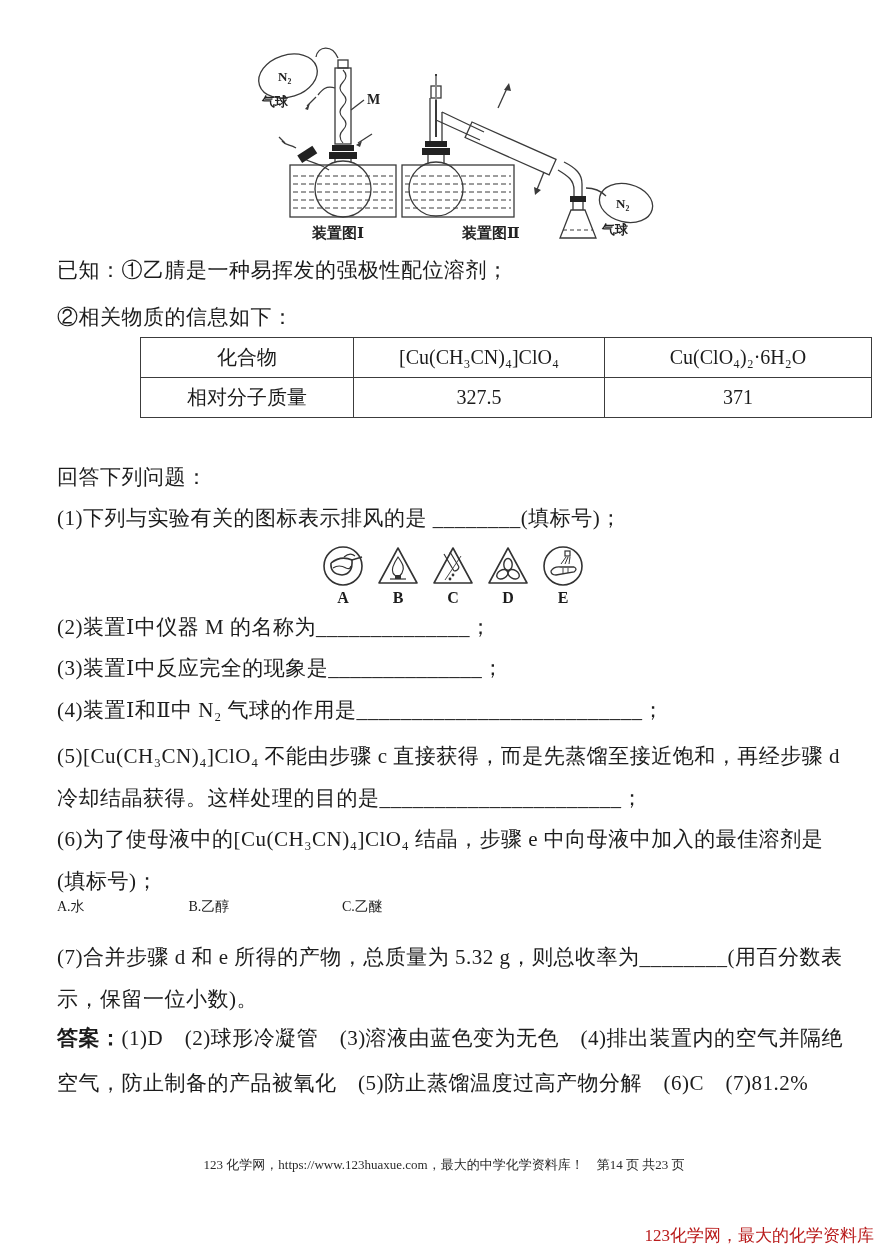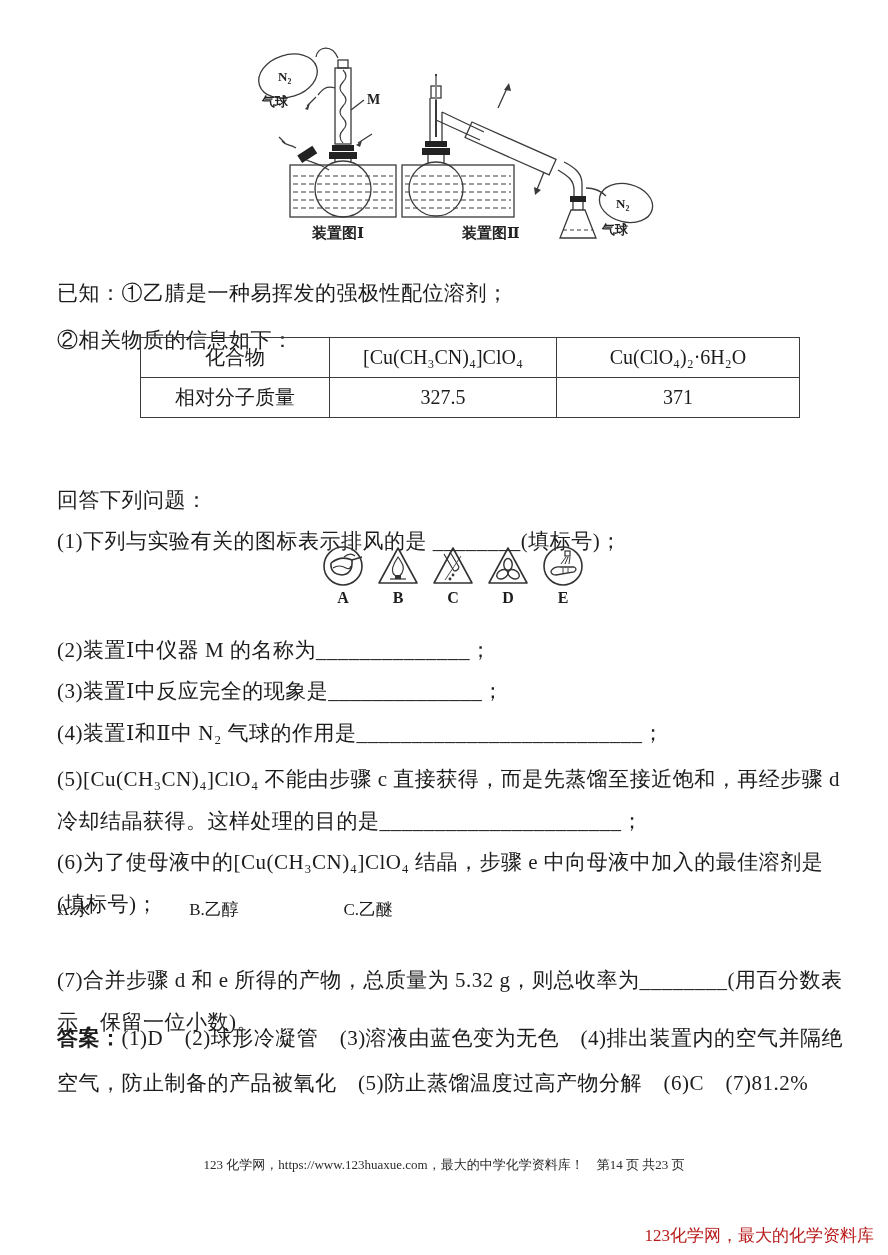--- a/index.html
+++ b/index.html
@@ -4,47 +4,47 @@
 <style>
   html,body{margin:0;padding:0;}
   body{
     width:888px;height:1255px;
     background:#ffffff;
     font-family:"Liberation Serif","DejaVu Serif",serif;
     color:#1c1c1c;
     position:relative;
     overflow:hidden;
   }
-  .abs{position:absolute;margin-top:23px;}
+  .abs{position:absolute;}
   .line{font-size:21px;letter-spacing:0.5px;white-space:nowrap;}
   .para{font-size:21px;letter-spacing:0.5px;line-height:42px;}
   
   .app-svg{position:absolute;left:230px;top:40px;}
   .app-svg text{font-family:"Liberation Serif","DejaVu Serif",serif;fill:#222;}
   .cap{font-weight:bold;font-size:15px;}
   
   .chem-table{position:absolute;left:140px;top:337px;border-collapse:collapse;}
   .chem-table td{
     border:1px solid #3c3c3c;
     height:39px;
     text-align:center;
     vertical-align:middle;
     font-size:20px;
-    padding:0 10px;
+    padding:0 22px;
   }
   .chem-table td.c1{width:168px;}
   .chem-table td.c2{width:206px;}
   .chem-table td.c3{width:222px;}
   
   .icons-row{position:absolute;left:320px;top:544px;display:flex;gap:9px;}
   .icon-item{width:46px;display:flex;flex-direction:column;align-items:center;}
   .icon-item svg{display:block;}
   .icon-letter{font-weight:bold;font-size:16px;margin-top:1px;}
   
-  .options-row{position:absolute;left:57px;top:898px;font-size:17px;}
+  .options-row{position:absolute;left:57px;top:898px;font-size:14px;}
   .options-row span{display:inline-block;}
   .opt-a{width:128px;}
   .opt-b{width:150px;}
   
   .answer{position:absolute;left:57px;top:1016px;width:794px;font-size:21px;line-height:45px;letter-spacing:0.5px;}
   .answer b{font-weight:bold;}
   
   .footer{position:absolute;left:0;top:1156px;width:100%;text-align:center;font-size:13px;color:#2a2a2a;}
   .watermark{position:absolute;right:14px;top:1224px;font-size:17px;color:#b91c1c;}
 </style>

